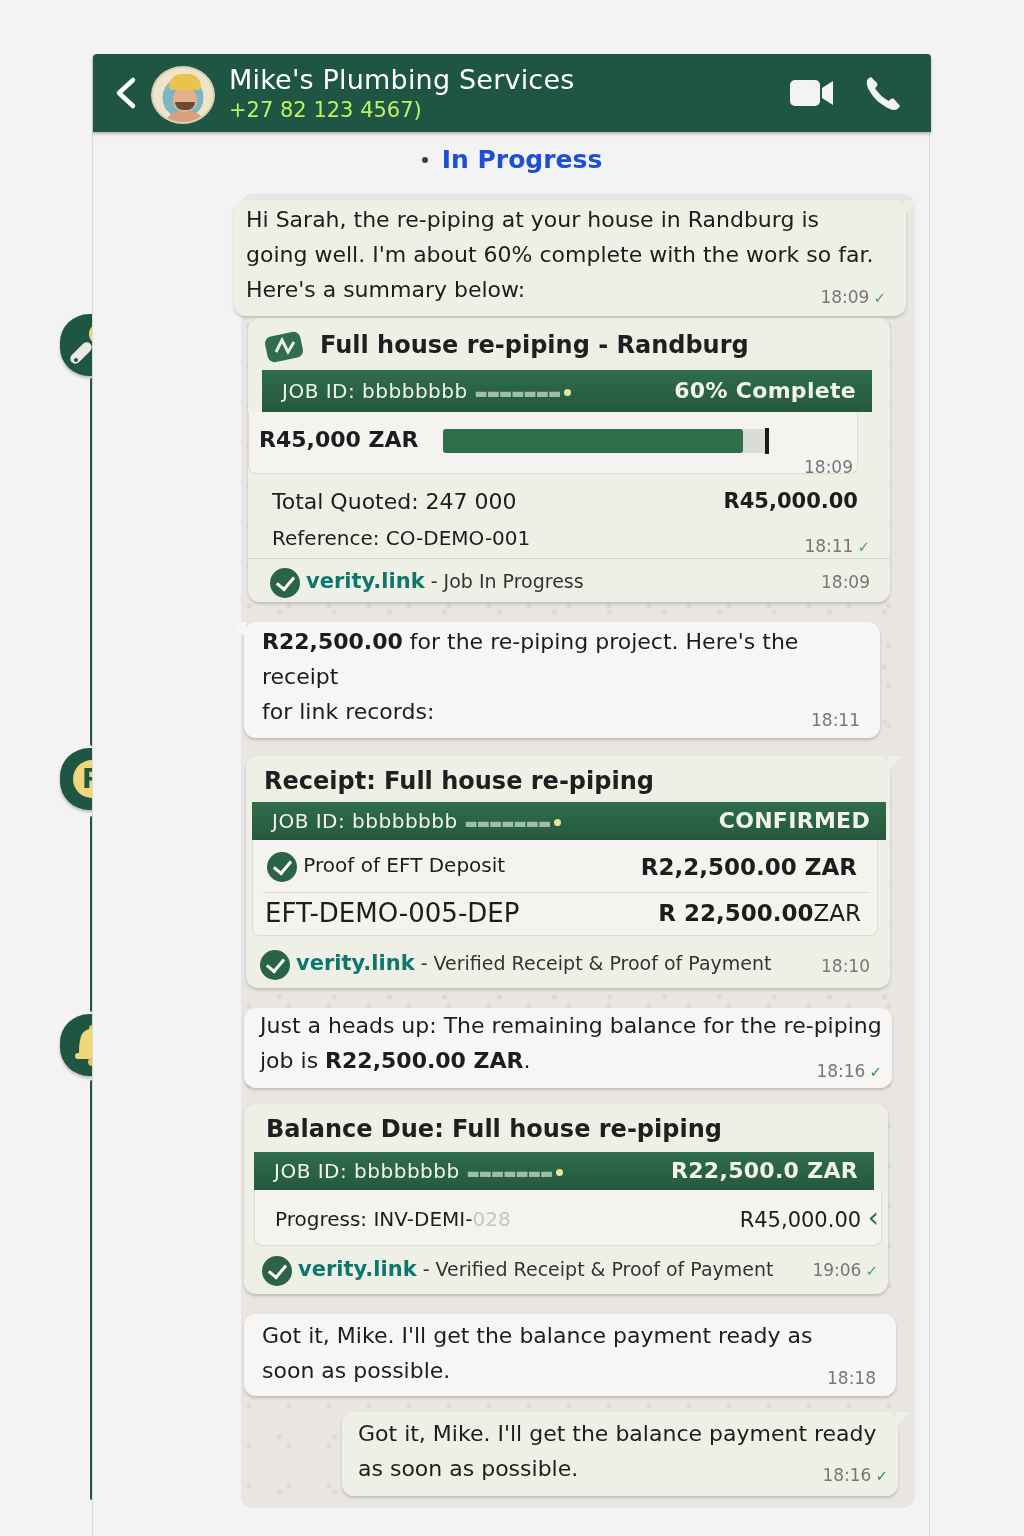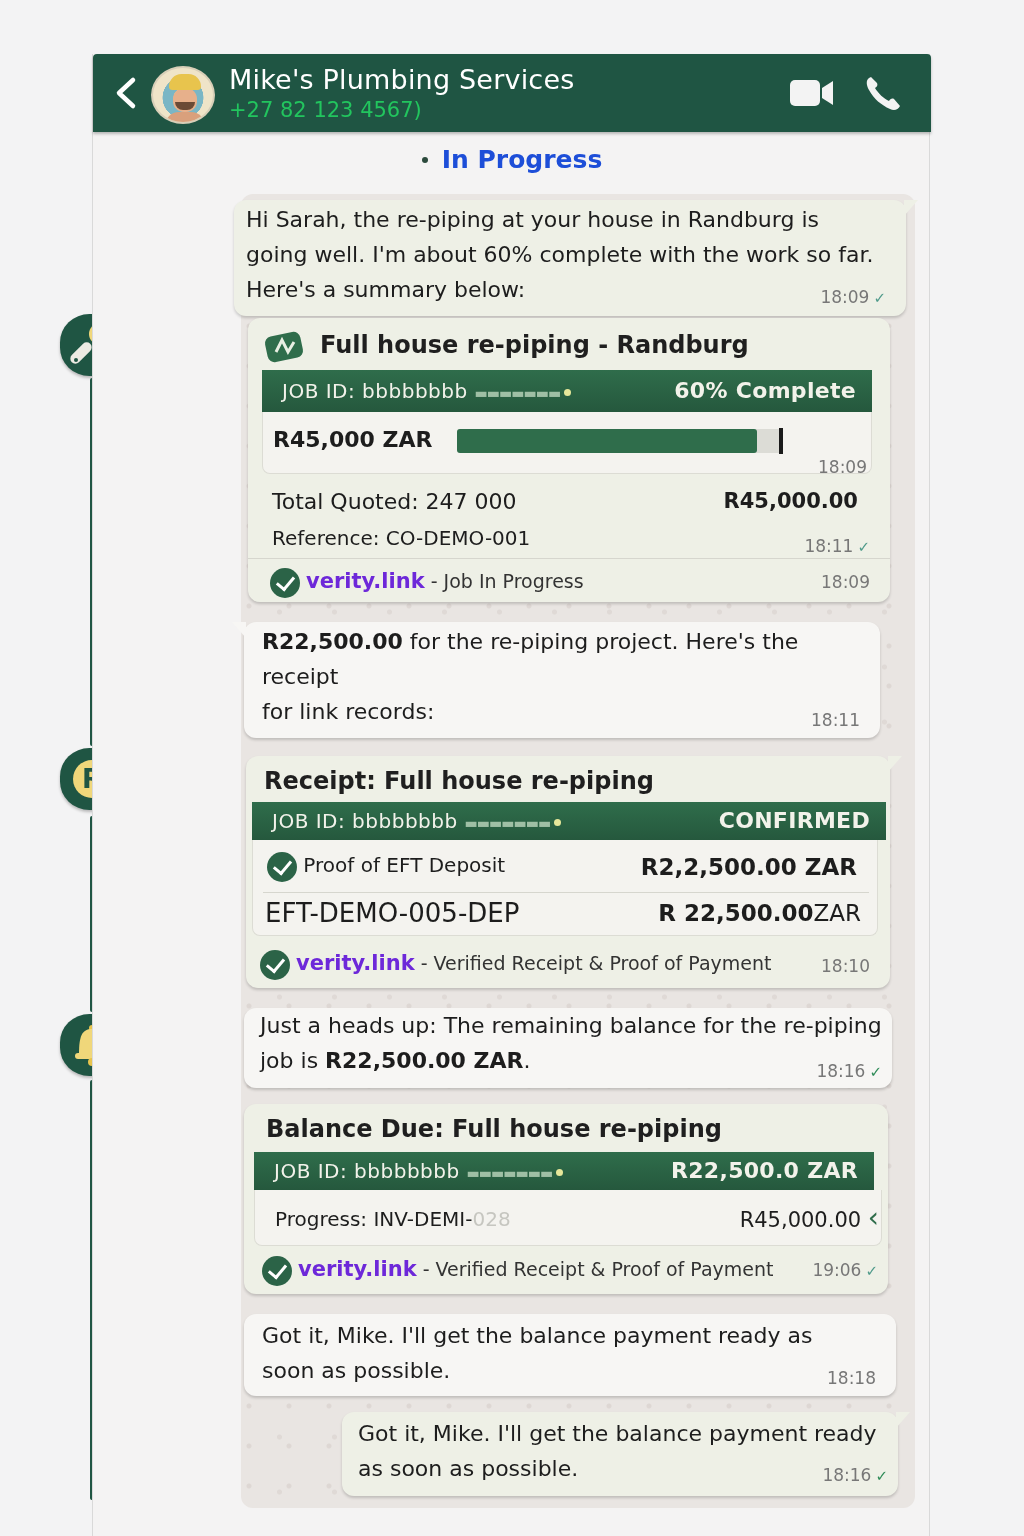--- a/index.html
+++ b/index.html
@@ -9,21 +9,21 @@
   
   .phone { position: absolute; left: 92px; top: 54px; width: 838px; height: 1482px; background: #f4f3f3; border-left: 1px solid #d9d9d9; border-right: 1px solid #d9d9d9; }
   .header { position: absolute; left: 0; top: 0; width: 838px; height: 78px; background: #1f5543; border-radius: 4px 4px 0 0; box-shadow: 0 2px 3px rgba(0,0,0,0.25); }
   .back { position: absolute; left: 18px; top: 22px; width: 30px; height: 34px; }
   .avatar { position: absolute; left: 58px; top: 12px; width: 64px; height: 58px; border-radius: 50%; background: radial-gradient(circle at 50% 55%, #e9c89f 0 22%, #7ab6c5 23% 48%, #efe4c8 49%); border: 2px solid #d8cfb8; overflow: hidden; }
   .avatar .hat { position: absolute; left: 16px; top: 6px; width: 32px; height: 16px; background: #e8c44d; border-radius: 14px 14px 4px 4px; }
   .avatar .face { position: absolute; left: 20px; top: 20px; width: 24px; height: 24px; background: #e7b08b; border-radius: 45%; }
   .avatar .beard { position: absolute; left: 22px; top: 34px; width: 20px; height: 8px; background: #6b4a36; border-radius: 0 0 10px 10px; }
   .avatar .body { position: absolute; left: 12px; top: 44px; width: 40px; height: 20px; background: #d9a07c; border-radius: 14px 14px 0 0; }
   .title { position: absolute; left: 136px; top: 10px; color: #fff; font-size: 27px; letter-spacing: 0.2px; }
-  .subtitle { position: absolute; left: 136px; top: 44px; color: #22c55e; font-size: 21px; }
+  .subtitle { position: absolute; left: 136px; top: 44px; color: #bef264; font-size: 21px; }
   .video { position: absolute; left: 696px; top: 24px; width: 46px; height: 30px; }
   .call { position: absolute; left: 770px; top: 20px; width: 40px; height: 38px; }
 
   .status-row { position: absolute; left: 0; top: 80px; width: 838px; height: 52px; text-align: center; }
   .status-row .dot { display: inline-block; width: 6px; height: 6px; border-radius: 50%; background: #2b4a3c; vertical-align: middle; margin-right: 14px; }
   .status-row .txt { font-size: 25px; font-weight: bold; color: #1d4ed8; vertical-align: middle; line-height: 52px; }
 
   .chat-bg { position: absolute; left: 148px; top: 140px; width: 674px; height: 1314px; background: #e9e5e2; border-radius: 12px;
     background-image: radial-gradient(circle at 20% 30%, rgba(200,190,185,0.35) 0 2px, transparent 3px), radial-gradient(circle at 70% 60%, rgba(200,190,185,0.3) 0 2px, transparent 3px);
     background-size: 40px 40px, 55px 55px; }
@@ -45,21 +45,21 @@
   .card-title { position: absolute; font-size: 24px; font-weight: bold; color: #1f1f1f; }
   .green-band { position: absolute; height: 42px; background: linear-gradient(180deg,#2f6d4b,#25583d); color: #f2f2ea; font-size: 20px; line-height: 42px; }
   .green-band .jobid { position: absolute; left: 20px; letter-spacing: 0.5px; }
   .green-band .dots { color: #9fbfa5; font-size: 14px; letter-spacing: -1px; }
   .green-band .ydot { display: inline-block; width: 7px; height: 7px; border-radius: 50%; background: #e6e79a; margin-left: 4px; vertical-align: middle; }
   .green-band .right { position: absolute; right: 16px; font-weight: bold; font-size: 22px; letter-spacing: 0.3px; }
   .inner { position: absolute; background: #f4f3ef; border: 1px solid #dcdcd4; border-top: none; border-radius: 0 0 8px 8px; }
   .check { display: inline-block; width: 30px; height: 30px; border-radius: 50%; background: #2b6347; position: relative; vertical-align: middle; }
   .check::after { content: ""; position: absolute; left: 10px; top: 5px; width: 8px; height: 14px; border: solid #fff; border-width: 0 3.5px 3.5px 0; transform: rotate(40deg); }
   .footer-line { position: absolute; font-size: 19px; color: #333; }
-  .footer-line .brand { font-weight: bold; font-size: 21px; color: #6d28d9; }
+  .footer-line .brand { font-weight: bold; font-size: 21px; color: #0f766e; }
   .divider { position: absolute; height: 1px; background: #d6d6ce; }
 
   
   .tl-line { position: absolute; left: 90px; width: 5px; background: #1f5543; border-radius: 2px; }
   .tl-icon { position: absolute; width: 64px; height: 62px; border-radius: 46%; background: #1f5543; box-shadow: 0 2px 3px rgba(0,0,0,0.25); }
   .tl-label { position: absolute; font-size: 22px; font-weight: bold; line-height: 28px; color: #1a1a1a; }
 </style>
 </head>
 <body>
 
@@ -147,21 +147,21 @@
   <div class="bubble out" style="left:248px; top:318px; width:642px; height:284px;">
     <svg style="position:absolute; left:14px; top:12px;" width="46" height="34" viewBox="0 0 46 34">
       <rect x="4" y="4" width="36" height="26" rx="7" fill="#2f6d4b" transform="rotate(-12 22 17)"></rect>
       <path d="M14 22 L20 10 L26 22 L32 12" stroke="#e9efe3" stroke-width="3" fill="none"></path>
     </svg>
     <div class="card-title" style="left:72px; top:10px;">Full house re-piping - Randburg</div>
     <div class="green-band" style="left:14px; top:52px; width:610px;">
       <span class="jobid"><span>JOB ID: bbbbbbbb</span> <span class="dots">▬▬▬▬▬▬▬</span><span class="ydot"></span></span>
       <span class="right">60% Complete</span>
     </div>
-    <div class="inner" style="left:14px; top:94px; width:610px; height:62px;">
+    <div class="inner" style="left:0; top:94px; width:610px; height:62px;">
       <div style="position:absolute; left:10px; top:10px; font-size:22px; font-weight:bold;">R45,000 ZAR</div>
       <div style="position:absolute; left:194px; top:17px; width:326px; height:24px; background:#dcdcd6; border-radius:3px;">
         <div style="width:92%; height:100%; background:#2f6d4b; border-radius:3px;"></div>
         <div style="position:absolute; right:0; top:-1px; width:4px; height:26px; background:#1a1a1a;"></div>
       </div>
       <div class="time" style="right:4px; bottom:-4px;">18:09</div>
     </div>
     <div style="position:absolute; left:24px; top:166px; width:586px;">
       <span style="font-size:22px;">Total Quoted: 247 000</span>
       <span style="position:absolute; right:0; font-weight:bold; font-size:21px;">R45,000.00</span>

